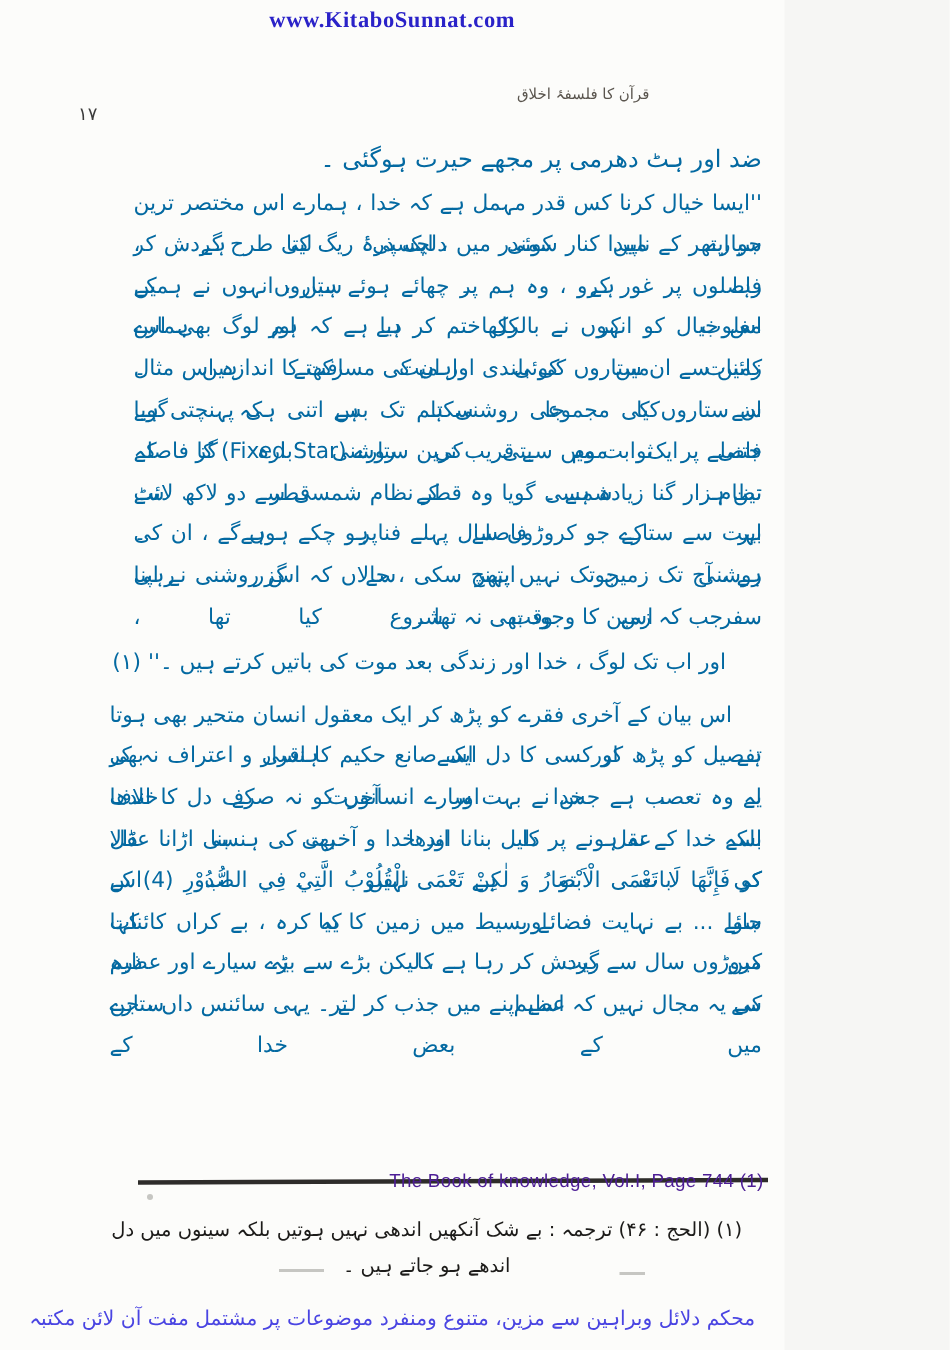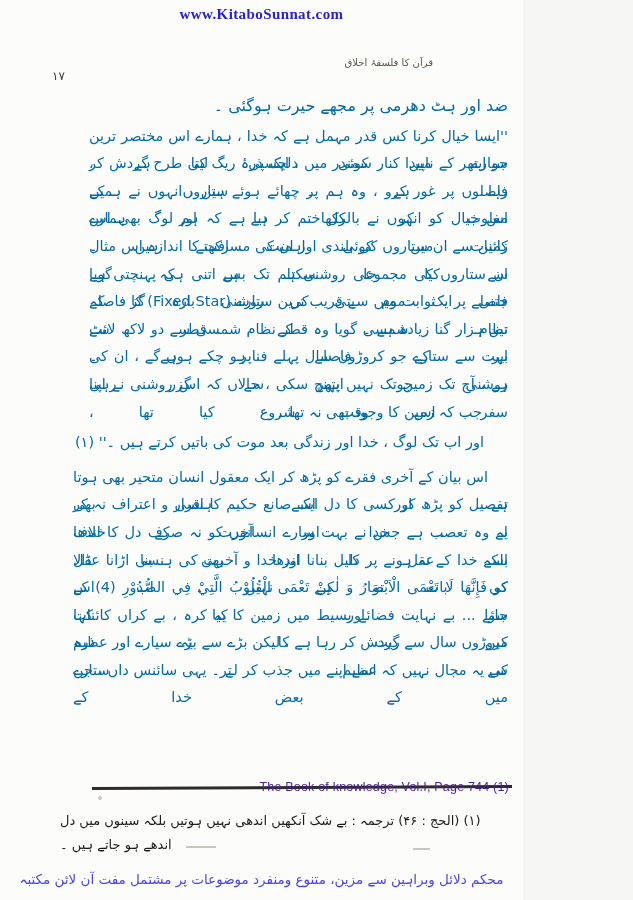--- a/index.html
+++ b/index.html
@@ -69,21 +69,21 @@
     background:#2e2c2a;
     transform:rotate(-0.25deg);
   }
   .fn-en{
     position:absolute;top:780px;right:14px;
     font-family:Liberation Sans, sans-serif;
     font-size:12.5px;color:#4c1d95;letter-spacing:.2px;
   }
   .fn-ur{
     position:absolute;top:809px;left:60px;right:14px;
-    direction:rtl;text-align:left;
+    direction:rtl;text-align:center;
     font-size:13px;color:#1c1b19;line-height:24px;
   }
   
   .artifact{position:absolute;background:#c6c6c2;height:2px;}
   .artifact.a1{top:846px;left:186px;width:30px;}
   .artifact.a2{top:848px;left:413px;width:17px;}
   .artifact.a3{top:796px;left:98px;width:4px;height:4px;border-radius:50%;}
   
   .footer-tagline{
     position:absolute;bottom:13px;left:0;right:0;

